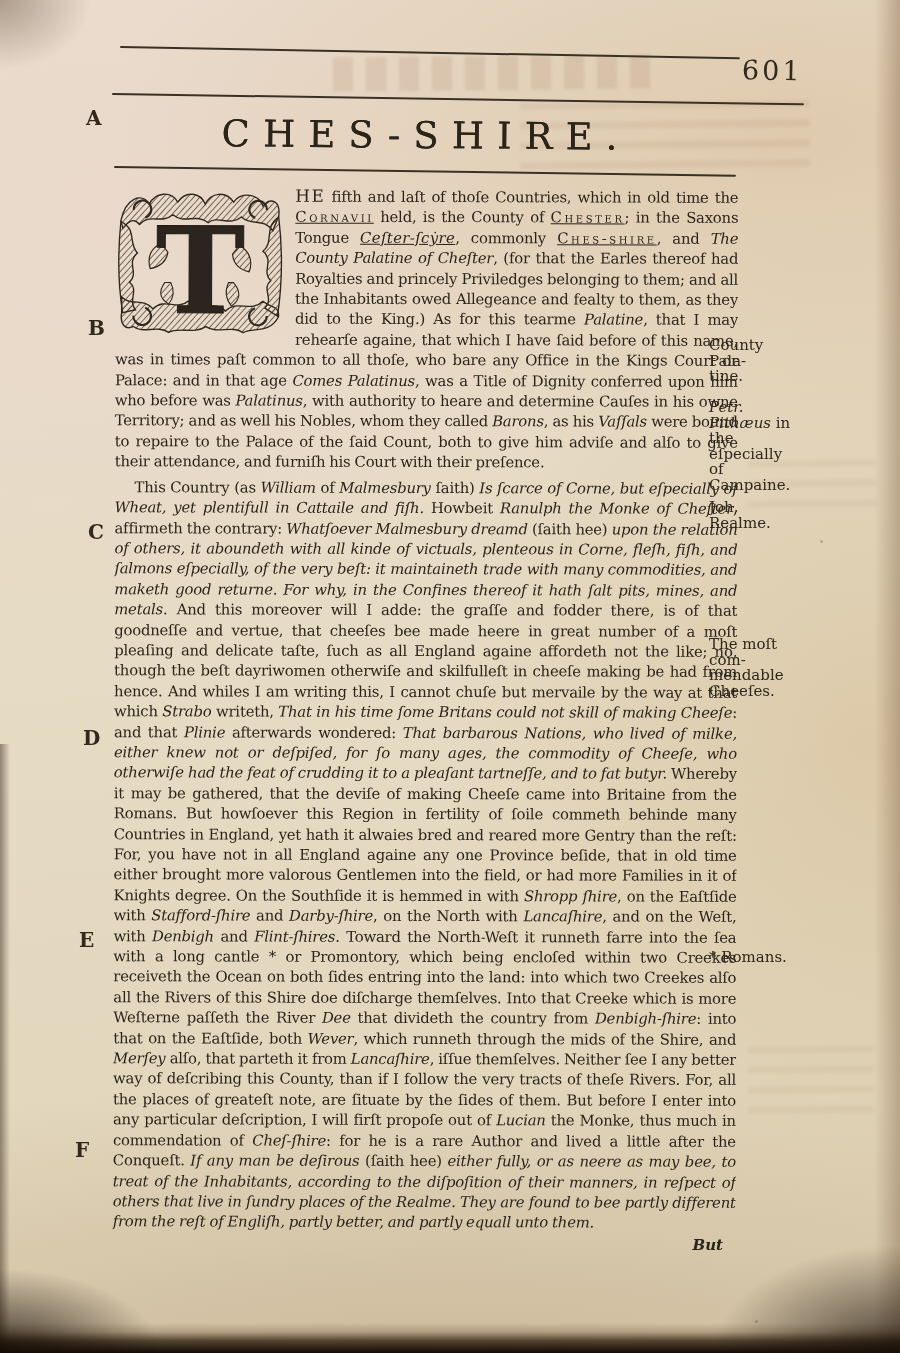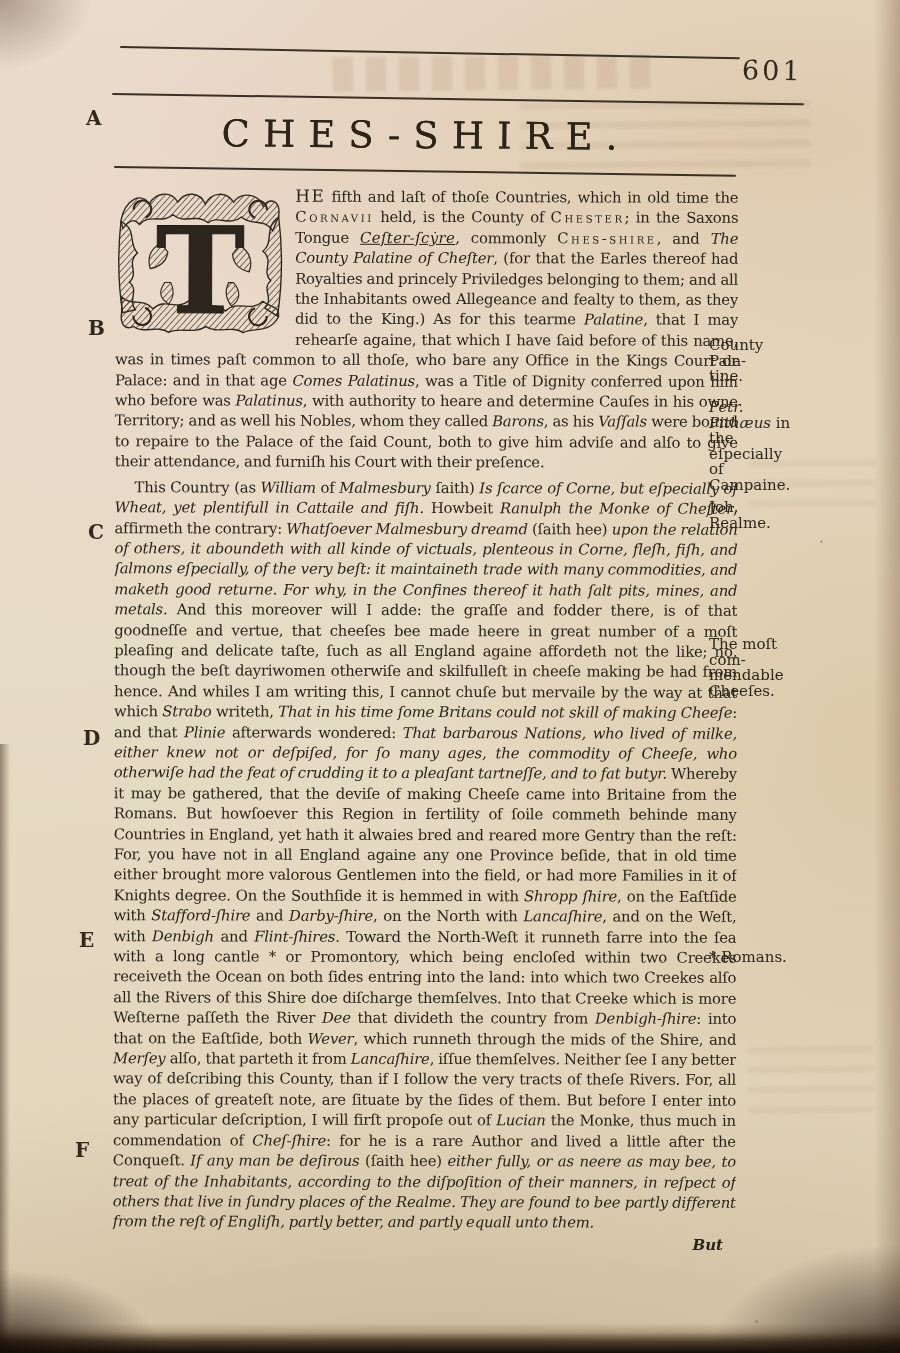--- a/index.html
+++ b/index.html
@@ -53,21 +53,21 @@
   .secletter{font-size:20px;font-weight:600;color:#32291c;}
   .sl-a{left:86px;top:106px;} .sl-b{left:88px;top:316px;} .sl-c{left:88px;top:520px;}
   .sl-d{left:83px;top:726px;} .sl-e{left:79px;top:928px;} .sl-f{left:75px;top:1138px;}
   
   .bodycol{left:114px;top:186px;width:623px;height:1068px;overflow:hidden;
     font-size:14.8px;line-height:20.4px;letter-spacing:-.2px;word-spacing:-.5px;
     text-align:justify;transform:rotate(.15deg);}
   .bodycol p{margin:0;}
   .p2{text-indent:20px;margin-top:5px !important;}
   .seg-i{font-style:italic;text-align:right;}
-  .seg-sc{font-variant:small-caps;letter-spacing:2.6px;}
+  .seg-sc{font-variant:small-caps;letter-spacing:2.6px;text-decoration:underline;}
   .seg-sx{font-style:italic;letter-spacing:.4px;text-decoration:underline;}
   .seg-lead{font-size:1.14em;letter-spacing:1.5px;}
   .dropcap{float:left;width:170px;height:149px;margin:3px 10px 1px 0;}
   .dropcap svg{width:100%;height:100%;display:block;}
   
   .mnote{left:709px;width:92px;font-size:15px;line-height:15.6px;color:#2e271b;white-space:pre-line;}
   .mn1{top:338px;} .mn2{top:400px;} .mn3{top:500px;} .mn4{top:637px;} .mn5{top:950px;} .mn6{top:1166px;}
   .catchword{left:645px;top:1236px;width:78px;text-align:right;font-style:italic;
     font-size:15px;font-weight:600;color:#2a241a;}
 </style>

